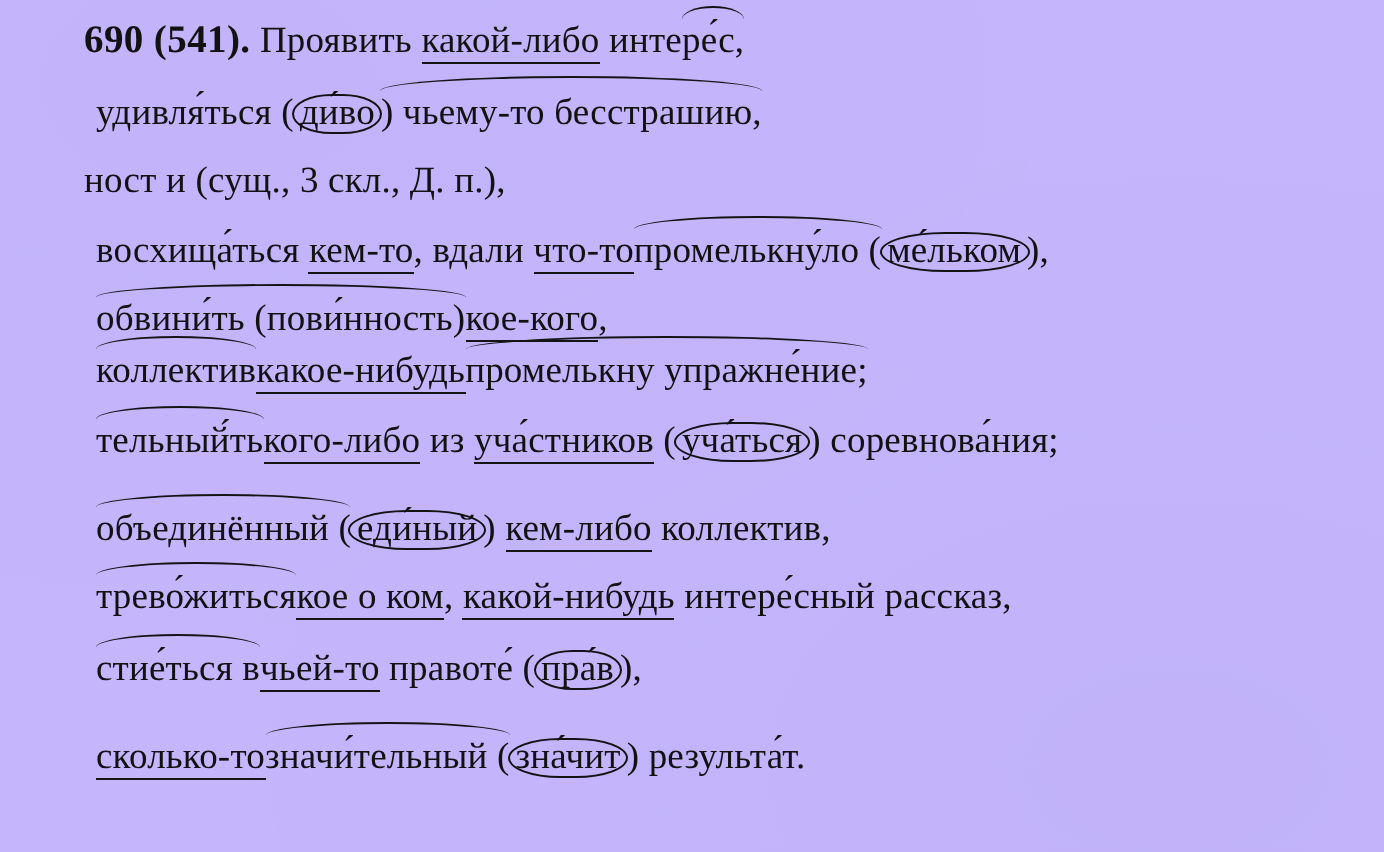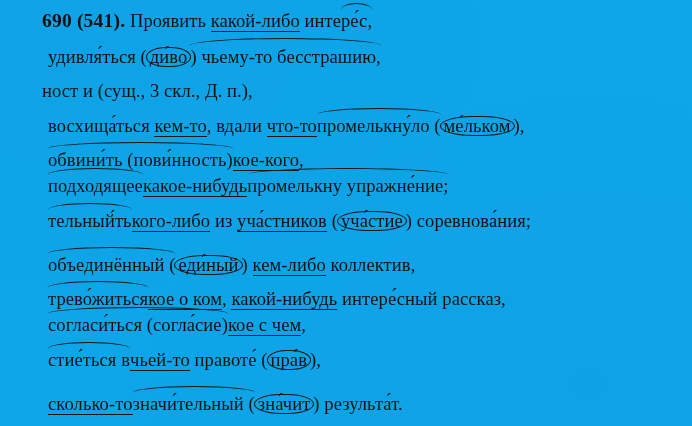--- a/index.html
+++ b/index.html
@@ -4,21 +4,21 @@
 <style>
   html, body {
     margin: 0;
     padding: 0;
     background: #ffffff;
   }
   #page {
     position: relative;
     width: 692px;
     height: 426px;
-    background: #0ea5e9;
+    background: #c4b5fd;
     overflow: hidden;
     font-family: "Liberation Serif", serif;
   }
   
   #paper-tint {
     position: absolute;
     inset: 0;
     background:
       radial-gradient(ellipse at 15% 10%, rgba(0,0,0,0.012), rgba(0,0,0,0) 60%),
       radial-gradient(ellipse at 85% 90%, rgba(0,0,0,0.015), rgba(0,0,0,0) 65%);
@@ -108,39 +108,36 @@
 
     <div class="line indent-1">
       <span>восхища́ться </span><span class="u">кем-то</span><span>, вдали </span><span class="u">что-то</span><span class="arc"><span> промелькну́ло (</span></span><span class="oval">ме́льком</span><span>),</span>
     </div>
 
     <div class="line indent-1">
       <span class="arc"><span>обвини́ть (пови́нность) </span></span><span class="u">кое-кого</span><span>,</span>
     </div>
 
     <div class="line indent-1">
-      <span class="arc"><span>подходящее </span></span><span class="u">какое-нибудь</span><span class="arc"><span> промелькну упражне́ние;</span></span>
+      <span class="arc"><span>коллектив </span></span><span class="u">какое-нибудь</span><span class="arc"><span> промелькну упражне́ние;</span></span>
     </div>
 
     <div class="line indent-1">
-      <span class="arc"><span>тельный́ть </span></span><span class="u">кого-либо</span><span> из </span><span class="u">уча́стников</span><span> (</span><span class="oval">уча́стие</span><span>) соревнова́ния;</span>
+      <span class="arc"><span>тельный́ть </span></span><span class="u">кого-либо</span><span> из </span><span class="u">уча́стников</span><span> (</span><span class="oval">уча́ться</span><span>) соревнова́ния;</span>
     </div>
 
     <div class="line indent-1">
       <span class="arc"><span>объединённый (</span></span><span class="oval">еди́ный</span><span>) </span><span class="u">кем-либо</span><span> коллектив,</span>
     </div>
 
 
     <div class="line indent-1">
       <span class="arc"><span>трево́житься </span></span><span class="u">кое о ком</span><span>, </span><span class="u">какой-нибудь</span><span> интере́сный рассказ,</span>
     </div>
 
-    <div class="line indent-1">
-      <span class="arc"><span>согласи́ться (согла́сие) </span></span><span class="u">кое с чем</span><span>,</span>
-    </div>
 
     <div class="line indent-1">
       <span class="arc"><span>стие́ться в </span></span><span class="u">чьей-то</span><span> правоте́ (</span><span class="oval">пра́в</span><span>),</span>
     </div>
 
     <div class="line indent-1">
       <span class="u">сколько-то</span><span class="arc"><span> значи́тельный (</span></span><span class="oval">зна́чит</span><span>) результа́т.</span>
     </div>
 
   </div>

